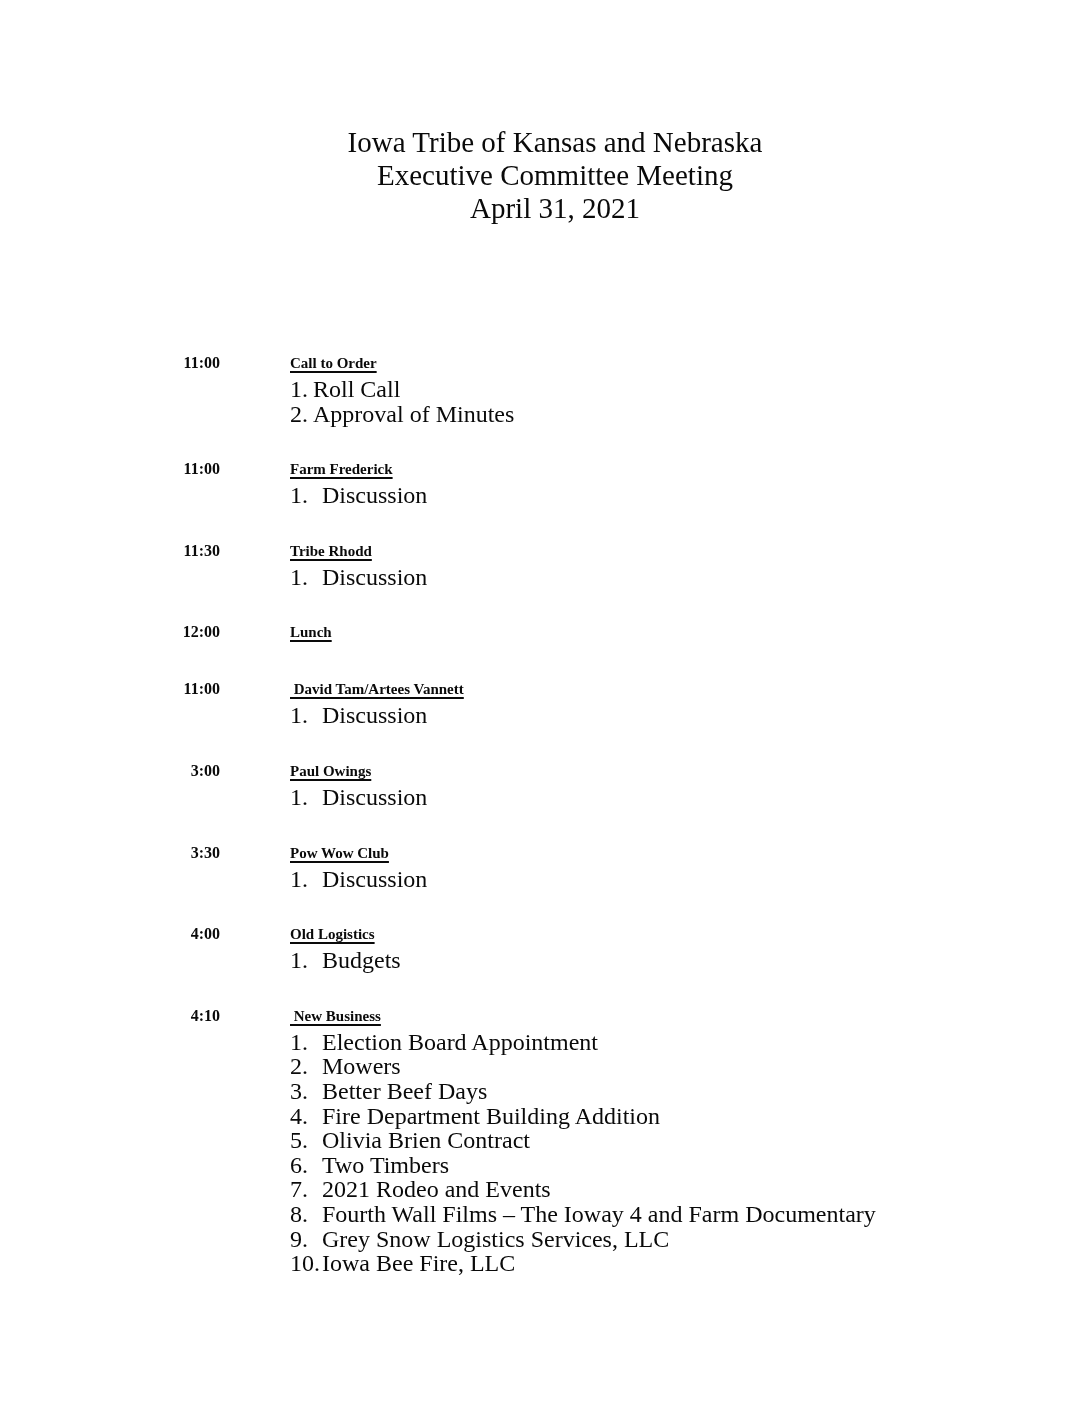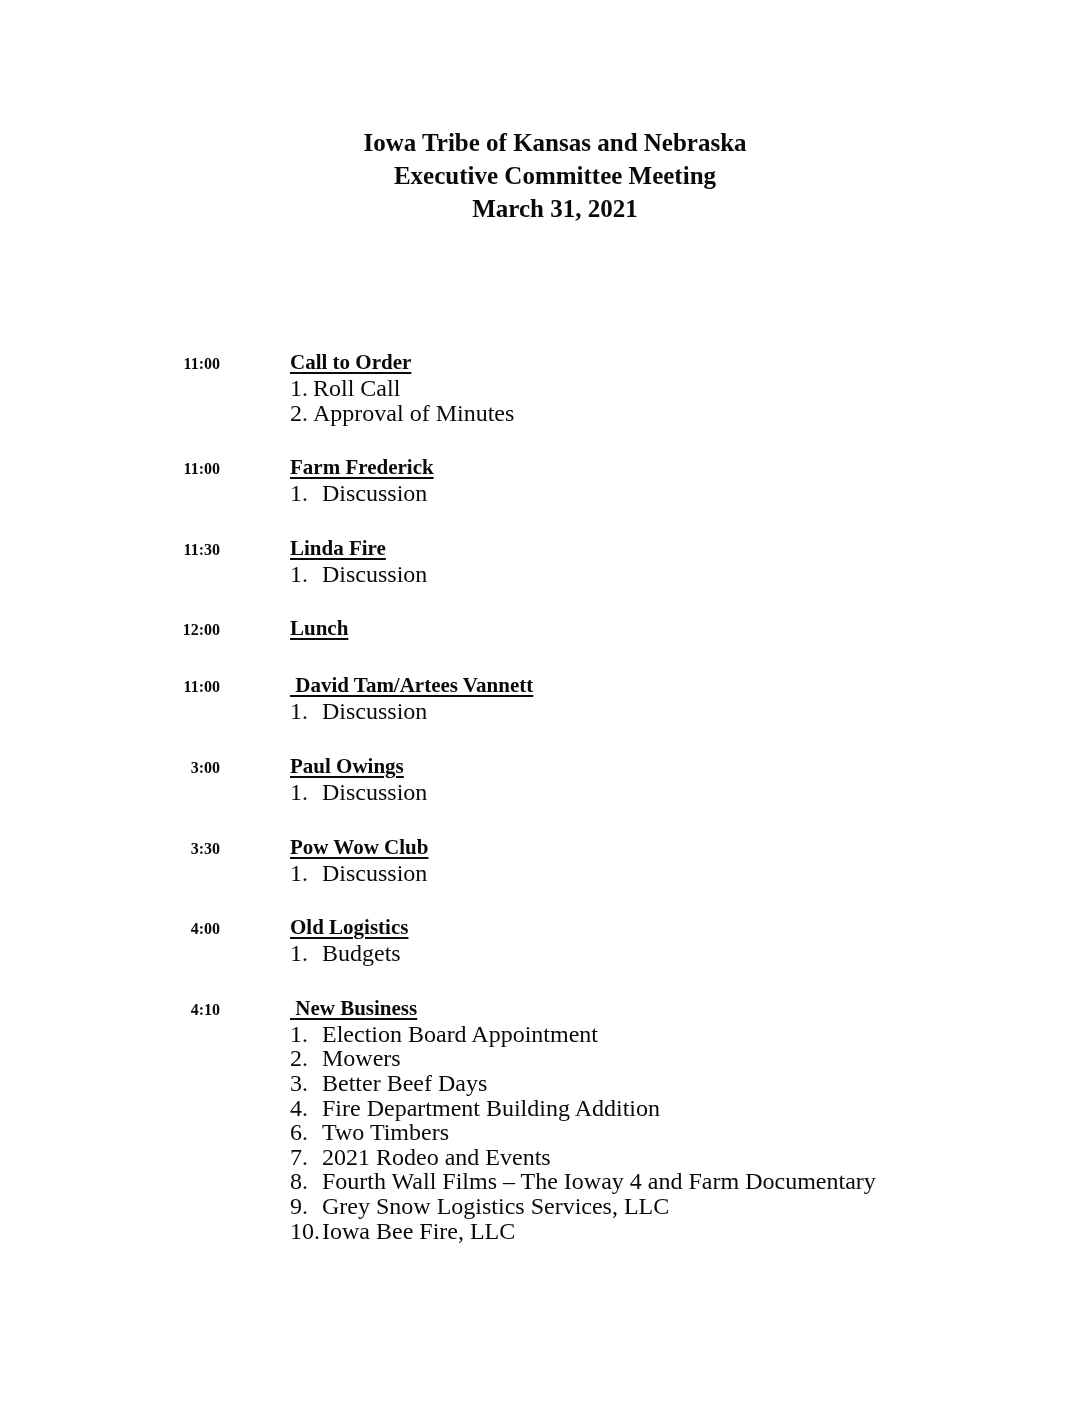--- a/index.html
+++ b/index.html
@@ -12,22 +12,22 @@
     color: #0a0a0a;
     font-family: "Liberation Serif", "DejaVu Serif", serif;
     overflow: hidden;
   }
   .title-block {
     padding-top: 126px;
     padding-left: 22px;
     text-align: center;
   }
   .title-line {
-    font-size: 25px;
-    font-weight: bold;
+    font-size: 29px;
+    font-weight: normal;
     line-height: 33px;
     white-space: pre;
   }
   .agenda {
     margin-top: 124px;
   }
   .section {
     display: flex;
     align-items: baseline;
     margin-bottom: 29px;
@@ -37,21 +37,21 @@
     flex: 0 0 220px;
     text-align: right;
     font-size: 16px;
     font-weight: bold;
     line-height: 27px;
   }
   .content-col {
     margin-left: 70px;
   }
   .section-title {
-    font-size: 21px;
+    font-size: 15px;
     font-weight: bold;
     line-height: 27px;
     text-decoration: underline;
     text-decoration-thickness: 2px;
     text-underline-offset: 3px;
     white-space: pre;
     display: inline-block;
     text-align: center;
   }
   .item {
@@ -68,21 +68,21 @@
   }
 </style>
 </head>
 <body>
 
 <div class="page">
 
   <div class="title-block">
     <div class="title-line">Iowa Tribe of Kansas and Nebraska</div>
     <div class="title-line">Executive Committee Meeting</div>
-    <div class="title-line">March 31, 2021</div>
+    <div class="title-line">April 31, 2021</div>
   </div>
 
   <div class="agenda">
 
     <div class="section narrow-num">
       <div class="time-col">11:00</div>
       <div class="content-col">
         <span class="section-title">Call to Order</span>
         <div class="item"><span class="num">1.</span><span>Roll Call</span></div>
         <div class="item"><span class="num">2.</span><span>Approval of Minutes</span></div>
@@ -93,21 +93,21 @@
       <div class="time-col">11:00</div>
       <div class="content-col">
         <span class="section-title">Farm Frederick</span>
         <div class="item"><span class="num">1.</span><span>Discussion</span></div>
       </div>
     </div>
 
     <div class="section">
       <div class="time-col">11:30</div>
       <div class="content-col">
-        <span class="section-title">Linda Fire</span>
+        <span class="section-title">Tribe Rhodd</span>
         <div class="item"><span class="num">1.</span><span>Discussion</span></div>
       </div>
     </div>
 
     <div class="section">
       <div class="time-col">12:00</div>
       <div class="content-col">
         <span class="section-title">Lunch</span>
       </div>
     </div>
@@ -145,20 +145,21 @@
     </div>
 
     <div class="section">
       <div class="time-col">4:10</div>
       <div class="content-col">
         <span class="section-title"> New Business</span>
         <div class="item"><span class="num">1.</span><span>Election Board Appointment</span></div>
         <div class="item"><span class="num">2.</span><span>Mowers</span></div>
         <div class="item"><span class="num">3.</span><span>Better Beef Days</span></div>
         <div class="item"><span class="num">4.</span><span>Fire Department Building Addition</span></div>
+        <div class="item"><span class="num">5.</span><span>Olivia Brien Contract</span></div>
         <div class="item"><span class="num">6.</span><span>Two Timbers</span></div>
         <div class="item"><span class="num">7.</span><span>2021 Rodeo and Events</span></div>
         <div class="item"><span class="num">8.</span><span>Fourth Wall Films – The Ioway 4 and Farm Documentary</span></div>
         <div class="item"><span class="num">9.</span><span>Grey Snow Logistics Services, LLC</span></div>
         <div class="item"><span class="num">10.</span><span>Iowa Bee Fire, LLC</span></div>
       </div>
     </div>
 
   </div>
 </div>

